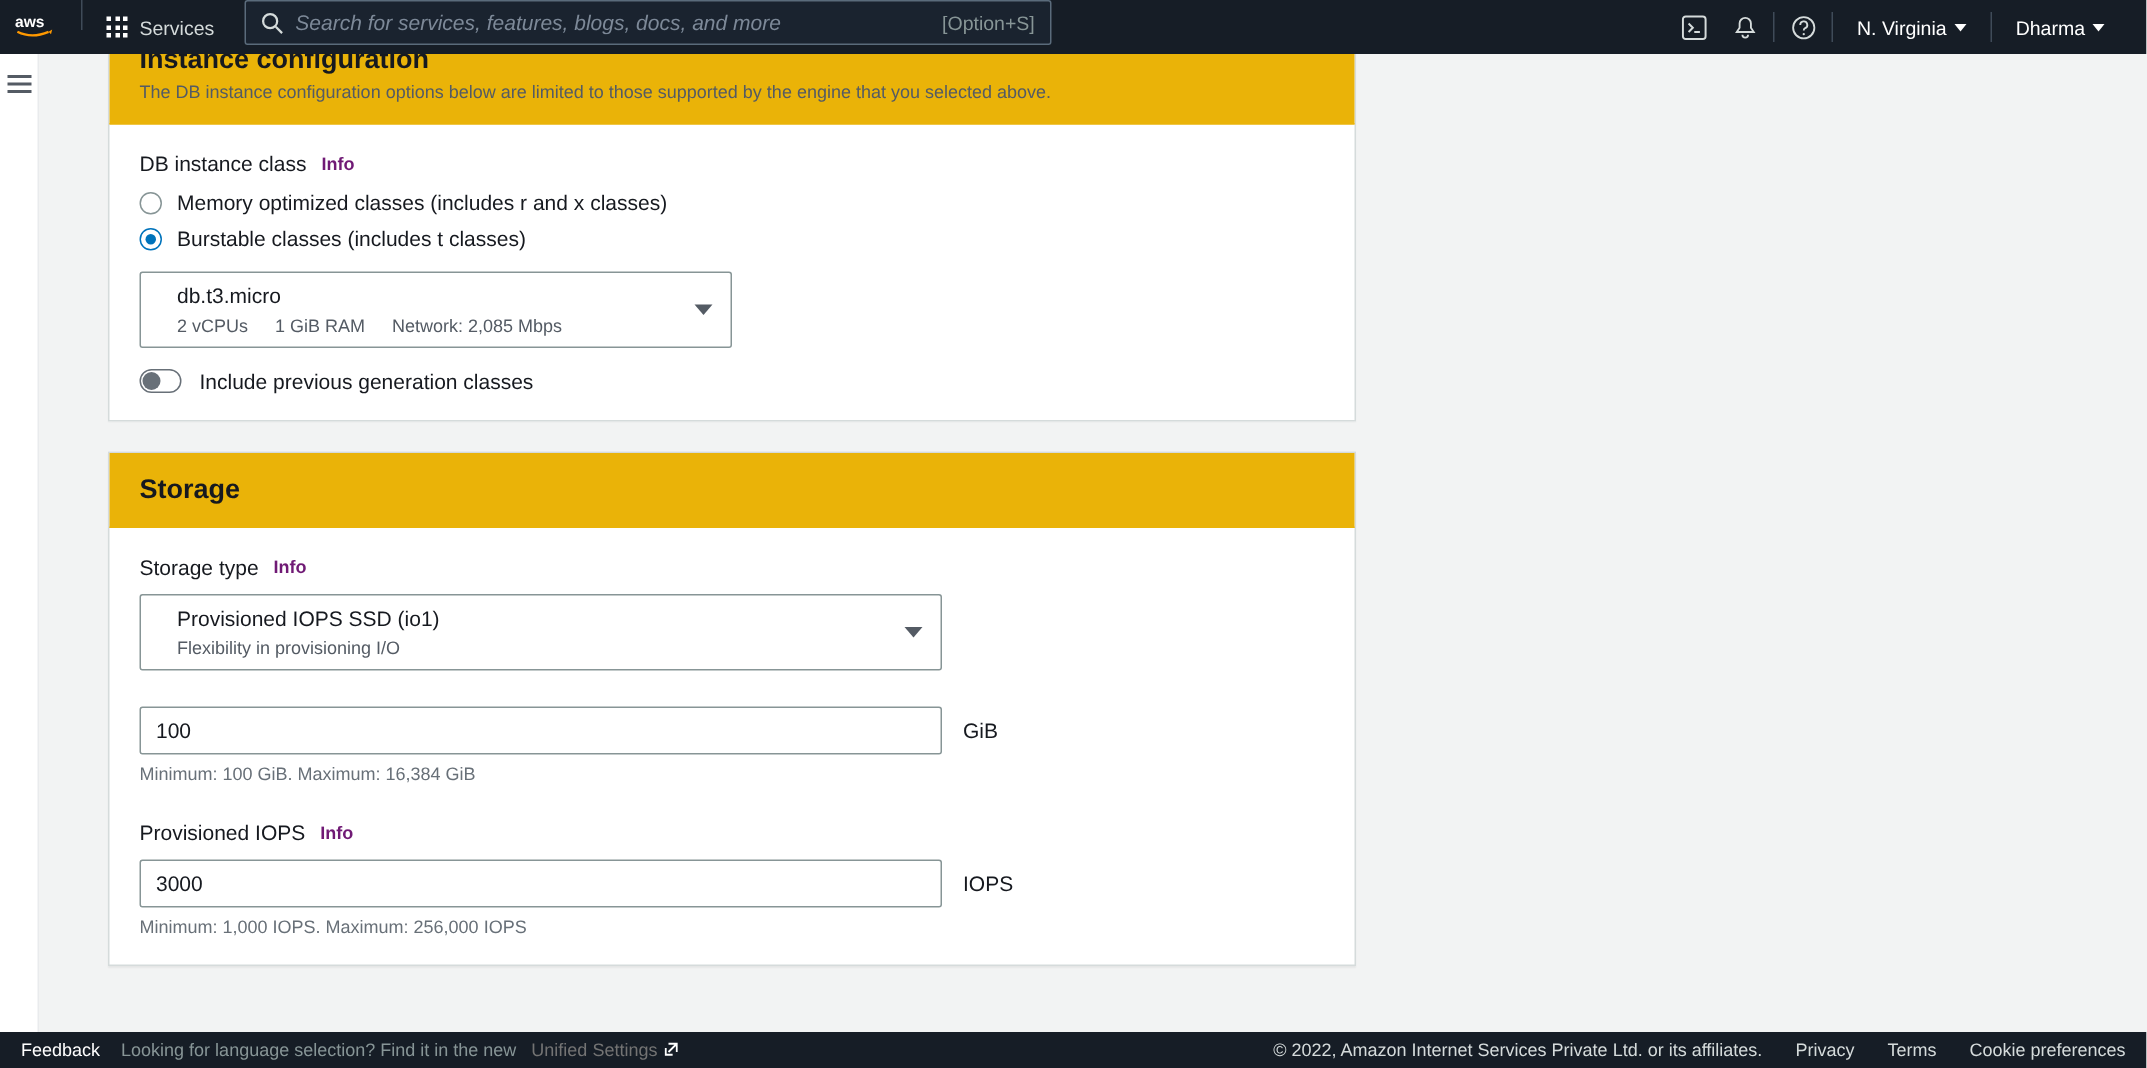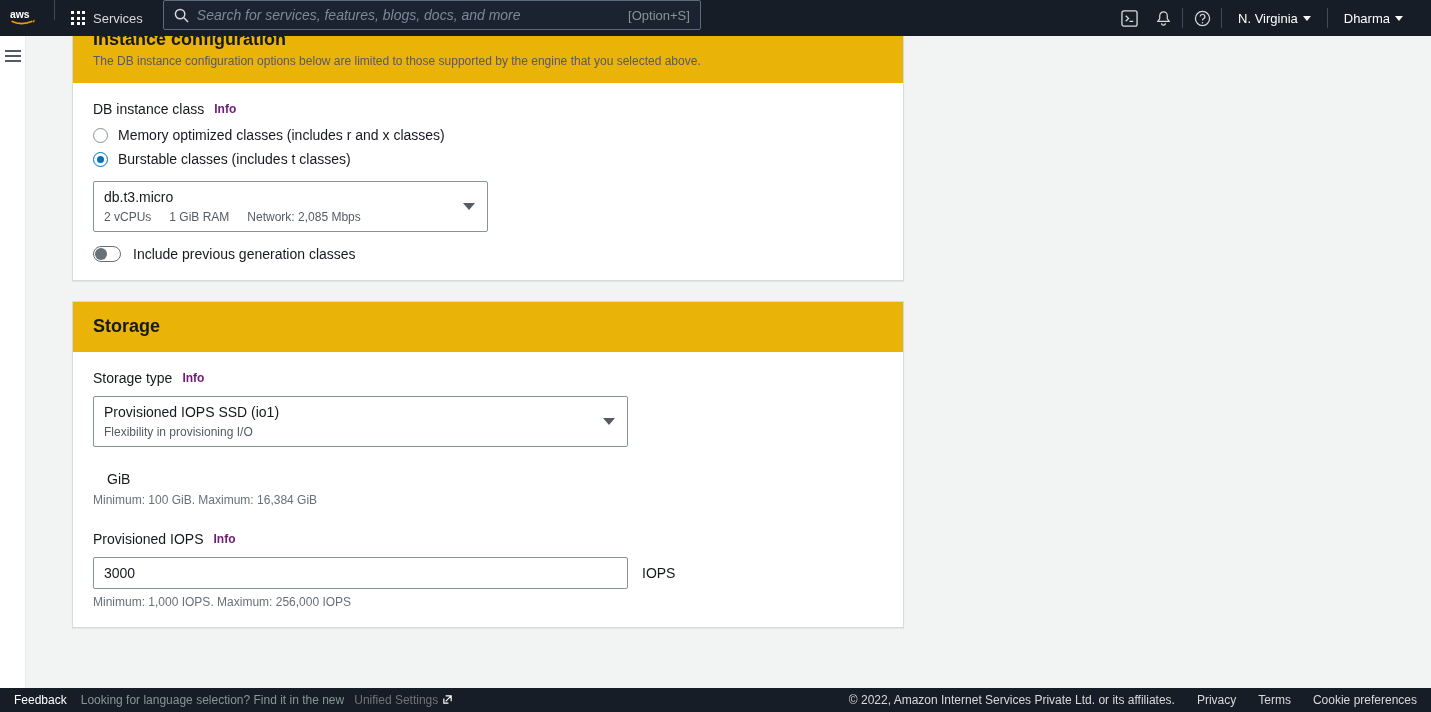--- a/index.html
+++ b/index.html
@@ -102,20 +102,21 @@
     width:15px; height:15px; border:1px solid #879596; border-radius:50%;
     display:inline-flex; align-items:center; justify-content:center; background:#fff;
   }
   .radio.checked { border-color:#0073bb; }
   .radio.checked::after { content:""; width:7px; height:7px; border-radius:50%; background:#0073bb; }
 
   .selectbox {
     border:1px solid #879596; border-radius:2px; background:#fff;
     display:flex; align-items:center; justify-content:space-between;
     cursor:pointer;
+    padding-left:14px;
   }
   .selectbox .sel-text { padding:6px 10px; line-height:1.35; }
   .selectbox .sel-main { font-size:14px; color:#16191f; }
   .selectbox .sel-sub { font-size:12px; color:#545b64; margin-top:2px; display:flex; gap:18px;}
   .selectbox .sel-caret {
     width:36px; display:flex; align-items:center; justify-content:center;
   }
   .sel-caret-tri {
     width:0;height:0;border-left:6px solid transparent;border-right:6px solid transparent;border-top:7px solid #545b64;
   }
@@ -282,20 +283,21 @@
               </div>
           </div>
           <div class="sel-caret">
               <div class="sel-caret-tri"></div>
             </div>
         </div>
 
         <div class="section-gap"></div>
 
         <div style="display:flex;align-items:center;">
+          <input class="textinput" type="text" value="100" style="">
           <span class="unit-label">GiB</span>
         </div>
         <div class="hint">Minimum: 100 GiB. Maximum: 16,384 GiB</div>
 
         <div class="section-gap"></div>
 
         <div class="field-label-row">
           <span class="field-label">Provisioned IOPS</span>
           <span class="info-link">Info</span>
         </div>

